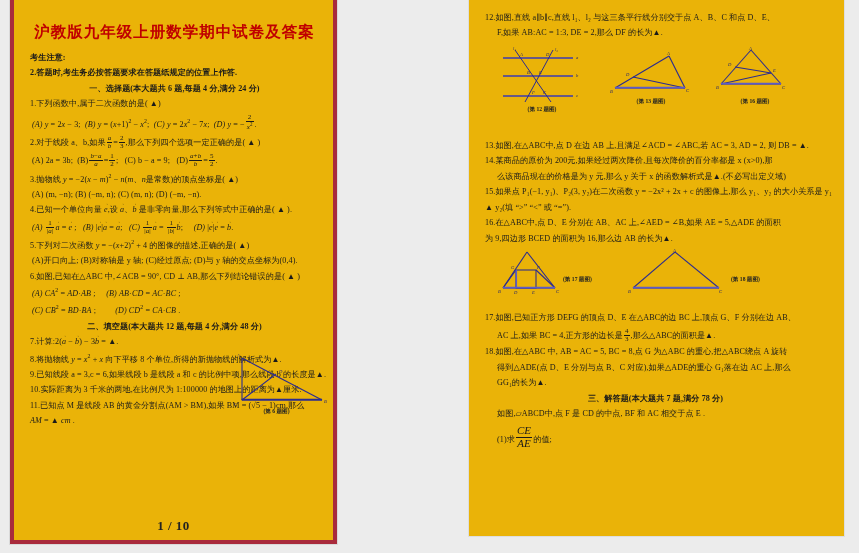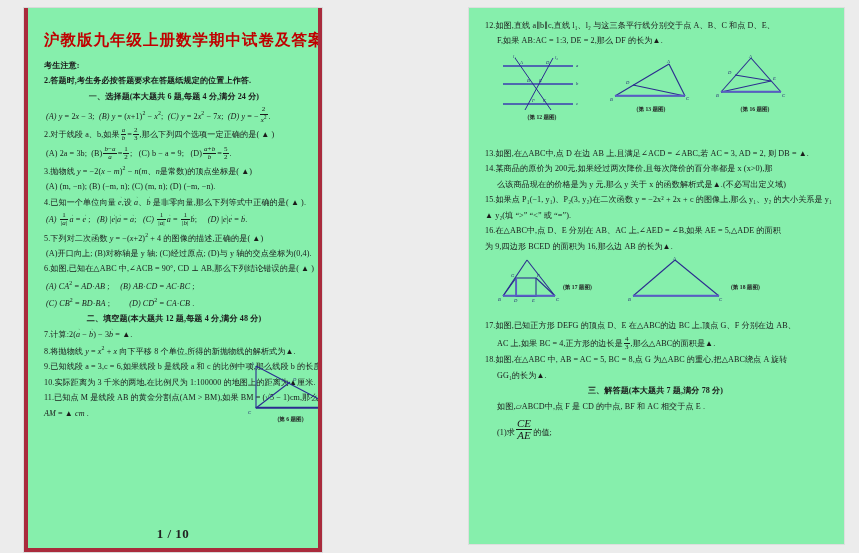--- a/index.html
+++ b/index.html
@@ -15,29 +15,28 @@
   #viewport {
     position: relative;
     width: 859px;
     height: 553px;
     background: #ececec;
   }
 
   
   .page {
     position: absolute;
-    background: #86efac;
+    background: #eab308;
     box-sizing: border-box;
     overflow: hidden;
-    margin-top: 8px;
   }
   #page-left {
-    left: 24px;
+    left: 10px;
     top: 0px;
-    width: 298px;
+    width: 327px;
     height: 544px;
     border-left: 4px solid #a92b3c;
     border-right: 4px solid #a92b3c;
     border-bottom: 4px solid #a92b3c;
     border-top: 0;
     box-shadow: 0 0 0 1px #d9d9d9;
   }
   #page-right {
     left: 469px;
     top: 0px;
@@ -134,20 +133,21 @@
   <div class="page" id="page-left">
     <div class="page-inner">
 
       <div class="doc-title">沪教版九年级上册数学期中试卷及答案</div>
 
       <div class="ln b">考生注意:</div>
       <div class="ln b">2.答题时,考生务必按答题要求在答题纸规定的位置上作答.</div>
 
       <div class="ln sec">一、选择题(本大题共 6 题,每题 4 分,满分 24 分)</div>
 
+      <div class="ln">1.下列函数中,属于二次函数的是( ▲)</div>
       <div class="ln opts">
         <span class="it">(A)</span> <span class="it">y</span> = 2<span class="it">x</span> − 3;&nbsp;
         <span class="it">(B)</span> <span class="it">y</span> = (<span class="it">x</span>+1)<span class="sup">2</span> − <span class="it">x</span><span class="sup">2</span>;&nbsp;
         <span class="it">(C)</span> <span class="it">y</span> = 2<span class="it">x</span><span class="sup">2</span> − 7<span class="it">x</span>;&nbsp;
         <span class="it">(D)</span> <span class="it">y</span> = −<span class="fr"><span class="num">2</span><span class="den"><span class="it">x</span><span class="sup">2</span></span></span>.
       </div>
 
       <div class="ln">
         <span>2.对于线段 a、b,如果</span><span class="fr"><span class="num"><span class="it">a</span></span><span class="den"><span class="it">b</span></span></span>=<span class="fr"><span class="num">2</span><span class="den">3</span></span><span>,那么下列四个选项一定正确的是( ▲ )</span>
       </div>
@@ -331,20 +331,21 @@
         </div>
       </div>
 
       <div style="height:14px;"></div>
 
       <div class="ln">17.如图,已知正方形 DEFG 的顶点 D、E 在△ABC的边 BC 上,顶点 G、F 分别在边 AB、</div>
       <div class="ln indent">
         <span>AC 上,如果 BC = 4,正方形的边长是</span><span class="fr"><span class="num">4</span><span class="den">3</span></span><span>,那么△ABC的面积是▲.</span>
       </div>
       <div class="ln">18.如图,在△ABC 中, AB = AC = 5, BC = 8,点 G 为△ABC 的重心,把△ABC绕点 A 旋转</div>
+      <div class="ln indent">得到△ADE(点 D、E 分别与点 B、C 对应),如果△ADE的重心 G₁落在边 AC 上,那么</div>
       <div class="ln indent">GG₁的长为▲.</div>
 
       <div class="ln sec">三、解答题(本大题共 7 题,满分 78 分)</div>
       <div class="ln indent">如图,▱ABCD中,点 F 是 CD 的中点, BF 和 AC 相交于点 E .</div>
       <div class="ln indent" style="margin-top:5px;">
         <span>(1)求</span><span class="fr" style="font-size:11px;"><span class="num"><span class="it">CE</span></span><span class="den"><span class="it">AE</span></span></span><span>的值;</span>
       </div>
 
     </div>
   </div>

